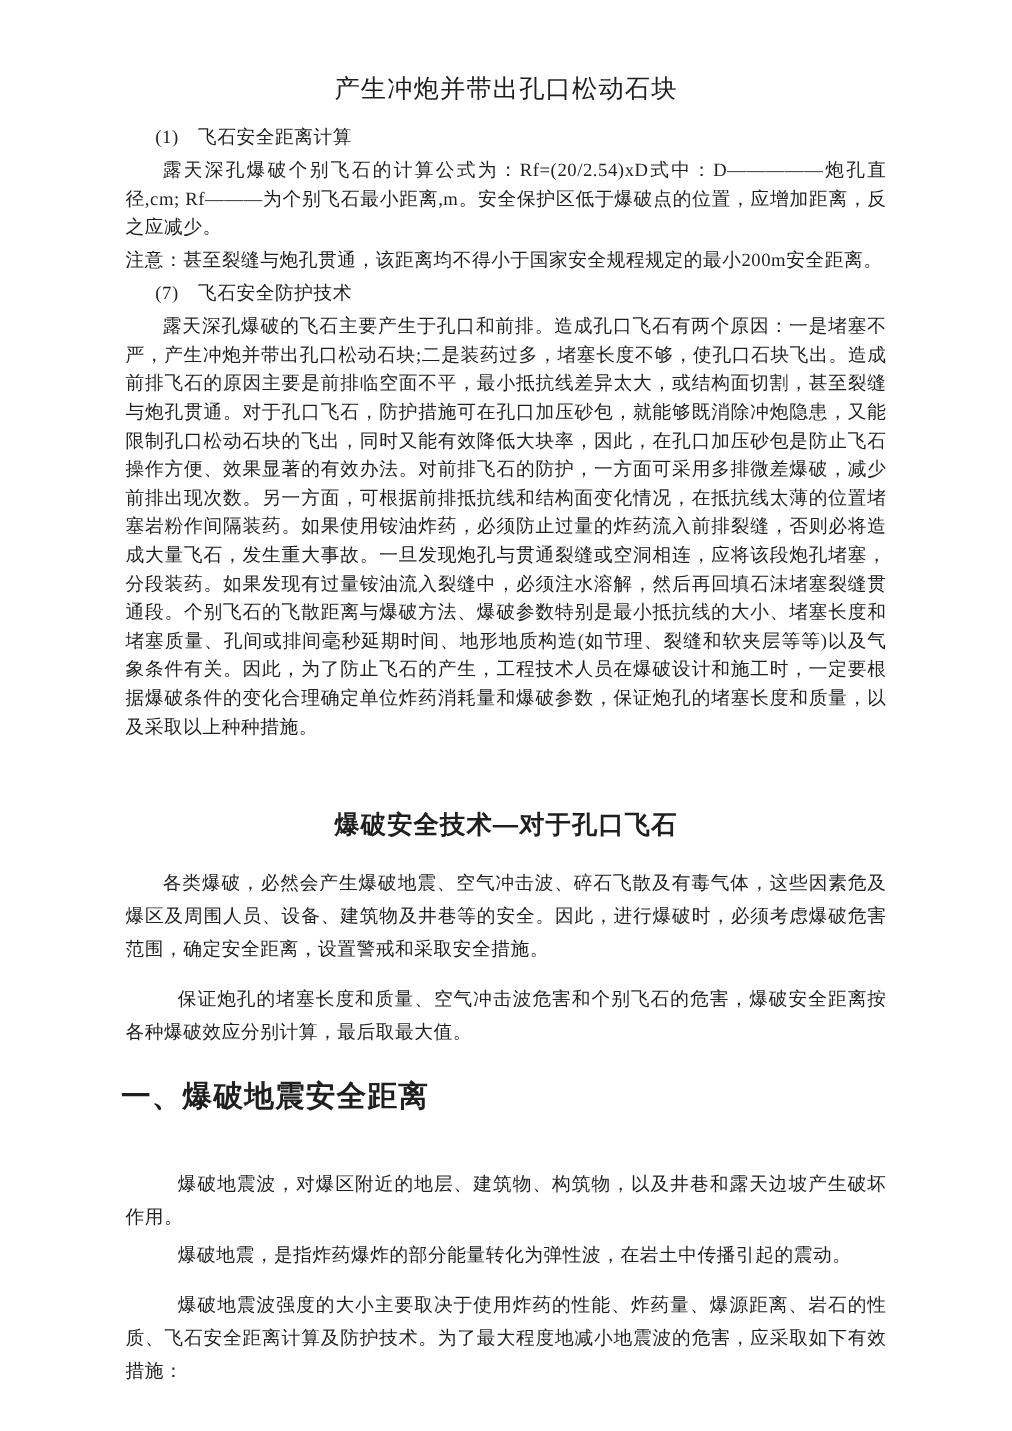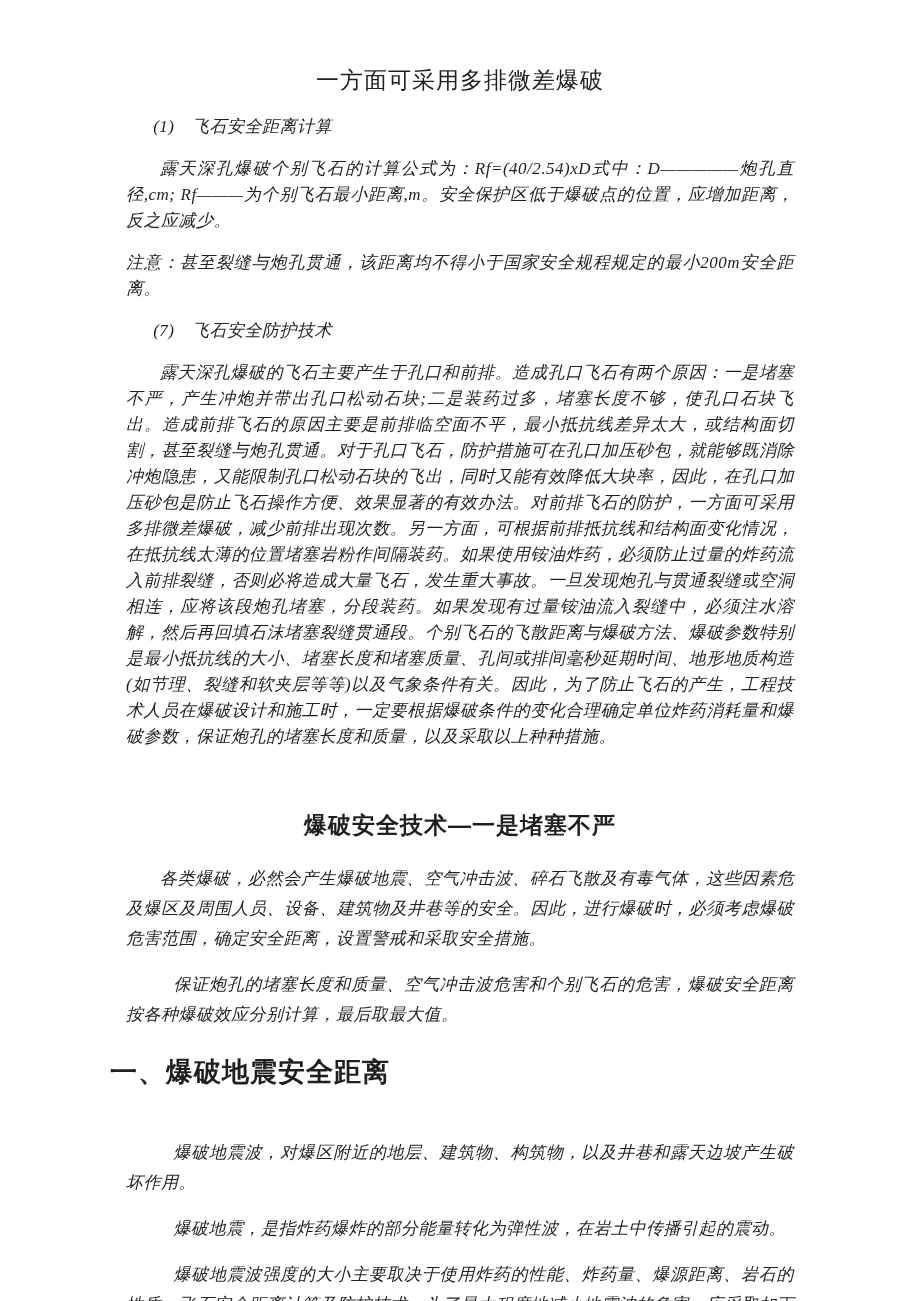--- a/index.html
+++ b/index.html
@@ -23,23 +23,22 @@
     font-weight: 400;
     text-align: center;
     line-height: 34px;
     margin: 0 0 14px 0;
     letter-spacing: 1px;
   }
   .para {
     font-size: 17px;
     line-height: 26px;
     letter-spacing: 0.5px;
-    margin: 16px;
+    margin: 4px;
     text-align: justify;
-    font-style: italic;
   }
   .ind-item { text-indent: 1.6em; }
   .ind-2 { text-indent: 2em; }
   .ind-0 { text-indent: 0; }
   .ind-deep { text-indent: 2.8em; }
   .h2-heading {
     font-family: "Liberation Sans", "DejaVu Sans", sans-serif;
     font-weight: 700;
     font-size: 23px;
     text-align: center;
@@ -59,32 +58,32 @@
     text-align: left;
     margin: 24px 0 48px 0;
     letter-spacing: 1px;
   }
 </style>
 </head>
 <body>
 
 <div class="page">
 
-  <h1 class="doc-title">一方面可采用多排微差爆破</h1>
+  <h1 class="doc-title">产生冲炮并带出孔口松动石块</h1>
 
   <div class="sec-a">
     <p class="para ind-item">(1)　飞石安全距离计算</p>
-    <p class="para ind-2">露天深孔爆破个别飞石的计算公式为：Rf=(40/2.54)xD式中：D—————炮孔直径,cm; Rf———为个别飞石最小距离,m。安全保护区低于爆破点的位置，应增加距离，反之应减少。</p>
+    <p class="para ind-2">露天深孔爆破个别飞石的计算公式为：Rf=(20/2.54)xD式中：D—————炮孔直径,cm; Rf———为个别飞石最小距离,m。安全保护区低于爆破点的位置，应增加距离，反之应减少。</p>
     <p class="para ind-0">注意：甚至裂缝与炮孔贯通，该距离均不得小于国家安全规程规定的最小200m安全距离。</p>
     <p class="para ind-item">(7)　飞石安全防护技术</p>
     <p class="para ind-2">露天深孔爆破的飞石主要产生于孔口和前排。造成孔口飞石有两个原因：一是堵塞不严，产生冲炮并带出孔口松动石块;二是装药过多，堵塞长度不够，使孔口石块飞出。造成前排飞石的原因主要是前排临空面不平，最小抵抗线差异太大，或结构面切割，甚至裂缝与炮孔贯通。对于孔口飞石，防护措施可在孔口加压砂包，就能够既消除冲炮隐患，又能限制孔口松动石块的飞出，同时又能有效降低大块率，因此，在孔口加压砂包是防止飞石操作方便、效果显著的有效办法。对前排飞石的防护，一方面可采用多排微差爆破，减少前排出现次数。另一方面，可根据前排抵抗线和结构面变化情况，在抵抗线太薄的位置堵塞岩粉作间隔装药。如果使用铵油炸药，必须防止过量的炸药流入前排裂缝，否则必将造成大量飞石，发生重大事故。一旦发现炮孔与贯通裂缝或空洞相连，应将该段炮孔堵塞，分段装药。如果发现有过量铵油流入裂缝中，必须注水溶解，然后再回填石沫堵塞裂缝贯通段。个别飞石的飞散距离与爆破方法、爆破参数特别是最小抵抗线的大小、堵塞长度和堵塞质量、孔间或排间毫秒延期时间、地形地质构造(如节理、裂缝和软夹层等等)以及气象条件有关。因此，为了防止飞石的产生，工程技术人员在爆破设计和施工时，一定要根据爆破条件的变化合理确定单位炸药消耗量和爆破参数，保证炮孔的堵塞长度和质量，以及采取以上种种措施。</p>
   </div>
 
   <div class="sec-b">
-    <h2 class="h2-heading">爆破安全技术—一是堵塞不严</h2>
+    <h2 class="h2-heading">爆破安全技术—对于孔口飞石</h2>
     <p class="para ind-2">各类爆破，必然会产生爆破地震、空气冲击波、碎石飞散及有毒气体，这些因素危及爆区及周围人员、设备、建筑物及井巷等的安全。因此，进行爆破时，必须考虑爆破危害范围，确定安全距离，设置警戒和采取安全措施。</p>
     <p class="para ind-deep gap-top">保证炮孔的堵塞长度和质量、空气冲击波危害和个别飞石的危害，爆破安全距离按各种爆破效应分别计算，最后取最大值。</p>
   </div>
 
   <div class="sec-c">
     <h3 class="h3-heading">一、爆破地震安全距离</h3>
     <p class="para ind-deep gap-top">爆破地震波，对爆区附近的地层、建筑物、构筑物，以及井巷和露天边坡产生破坏作用。</p>
     <p class="para ind-deep">爆破地震，是指炸药爆炸的部分能量转化为弹性波，在岩土中传播引起的震动。</p>
     <p class="para ind-deep gap-top">爆破地震波强度的大小主要取决于使用炸药的性能、炸药量、爆源距离、岩石的性质、飞石安全距离计算及防护技术。为了最大程度地减小地震波的危害，应采取如下有效措施：</p>
   </div>

